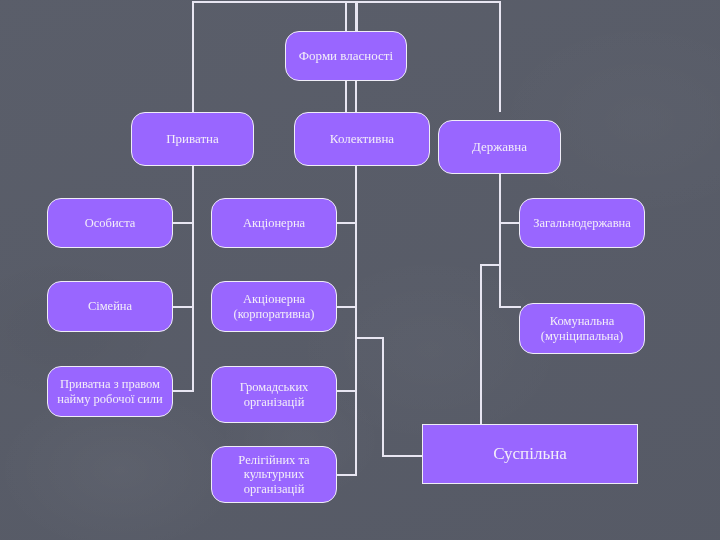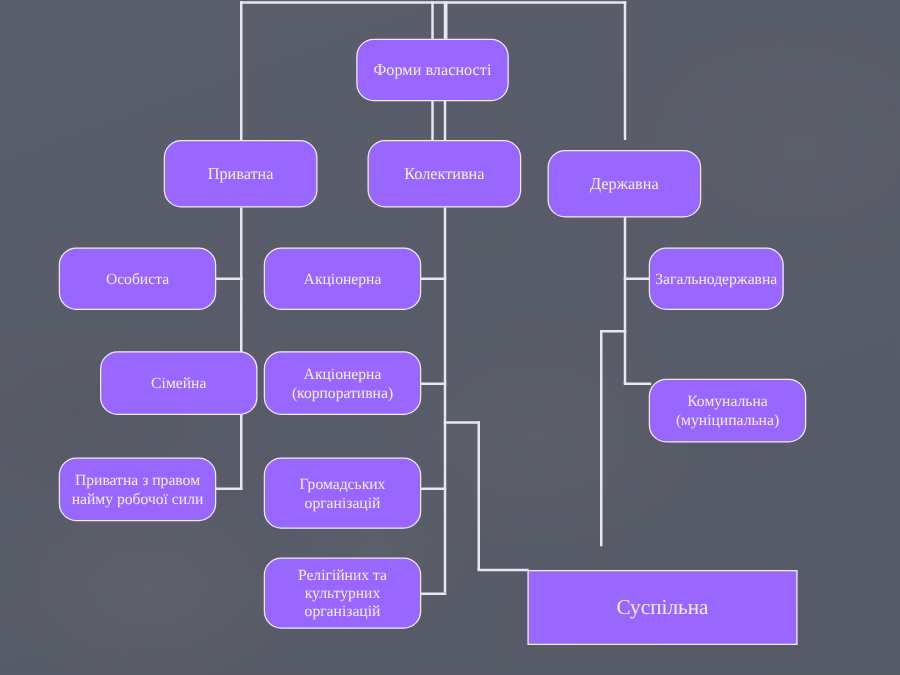--- a/index.html
+++ b/index.html
@@ -91,54 +91,54 @@
   <div class="conn" style="left:480px; top:264px; width:21px; height:2px;"></div>
   <div class="conn" style="left:480px; top:264px; width:2px; height:173px;"></div>
 
   <div class="node n-root" style="left:285px; top:31px; width:122px; height:50px;">
     <span>Форми власності</span>
   </div>
 
   <div class="node n-level1" style="left:131px; top:112px; width:123px; height:54px;">
     <span>Приватна</span>
   </div>
-  <div class="node n-level1" style="left:294px; top:112px; width:123px; height:54px;">
+  <div class="node n-level1" style="left:294px; top:112px; width:136px; height:54px;">
     <span>Колективна</span>
   </div>
   <div class="node n-level1" style="left:438px; top:120px; width:123px; height:54px;">
     <span>Державна</span>
   </div>
 
   <div class="node n-leaf" style="left:47px; top:198px; width:126px; height:50px;">
     <span>Особиста</span>
   </div>
-  <div class="node n-leaf" style="left:47px; top:281px; width:126px; height:51px;margin-left:33px;">
+  <div class="node n-leaf" style="left:47px; top:281px; width:126px; height:51px;">
     <span>Сімейна</span>
   </div>
   <div class="node n-leaf" style="left:47px; top:366px; width:126px; height:51px;">
     <span>Приватна з правом найму робочої сили</span>
   </div>
 
   <div class="node n-leaf" style="left:211px; top:198px; width:126px; height:50px;">
     <span>Акціонерна</span>
   </div>
   <div class="node n-leaf" style="left:211px; top:281px; width:126px; height:51px;align-items:center;">
     <span>Акціонерна (корпоративна)</span>
   </div>
   <div class="node n-leaf" style="left:211px; top:366px; width:126px; height:57px;">
     <span>Громадських організацій</span>
   </div>
   <div class="node n-leaf" style="left:211px; top:446px; width:126px; height:57px;">
     <span>Релігійних та культурних організацій</span>
   </div>
 
-  <div class="node n-leaf" style="left:519px; top:198px; width:108px; height:50px;text-align:center;">
+  <div class="node n-leaf" style="left:519px; top:198px; width:126px; height:50px;text-align:center;">
     <span>Загальнодержавна</span>
   </div>
   <div class="node n-leaf" style="left:519px; top:281px; width:126px; height:51px;margin-top:22px;">
     <span>Комунальна (муніципальна)</span>
   </div>
 
-  <div class="node n-wide" style="left:422px; top:456px; width:216px; height:60px;">
+  <div class="node n-wide" style="left:422px; top:424px; width:216px; height:60px;">
     <span>Суспільна</span>
   </div>
 
 </div>
 
 </body></html>

